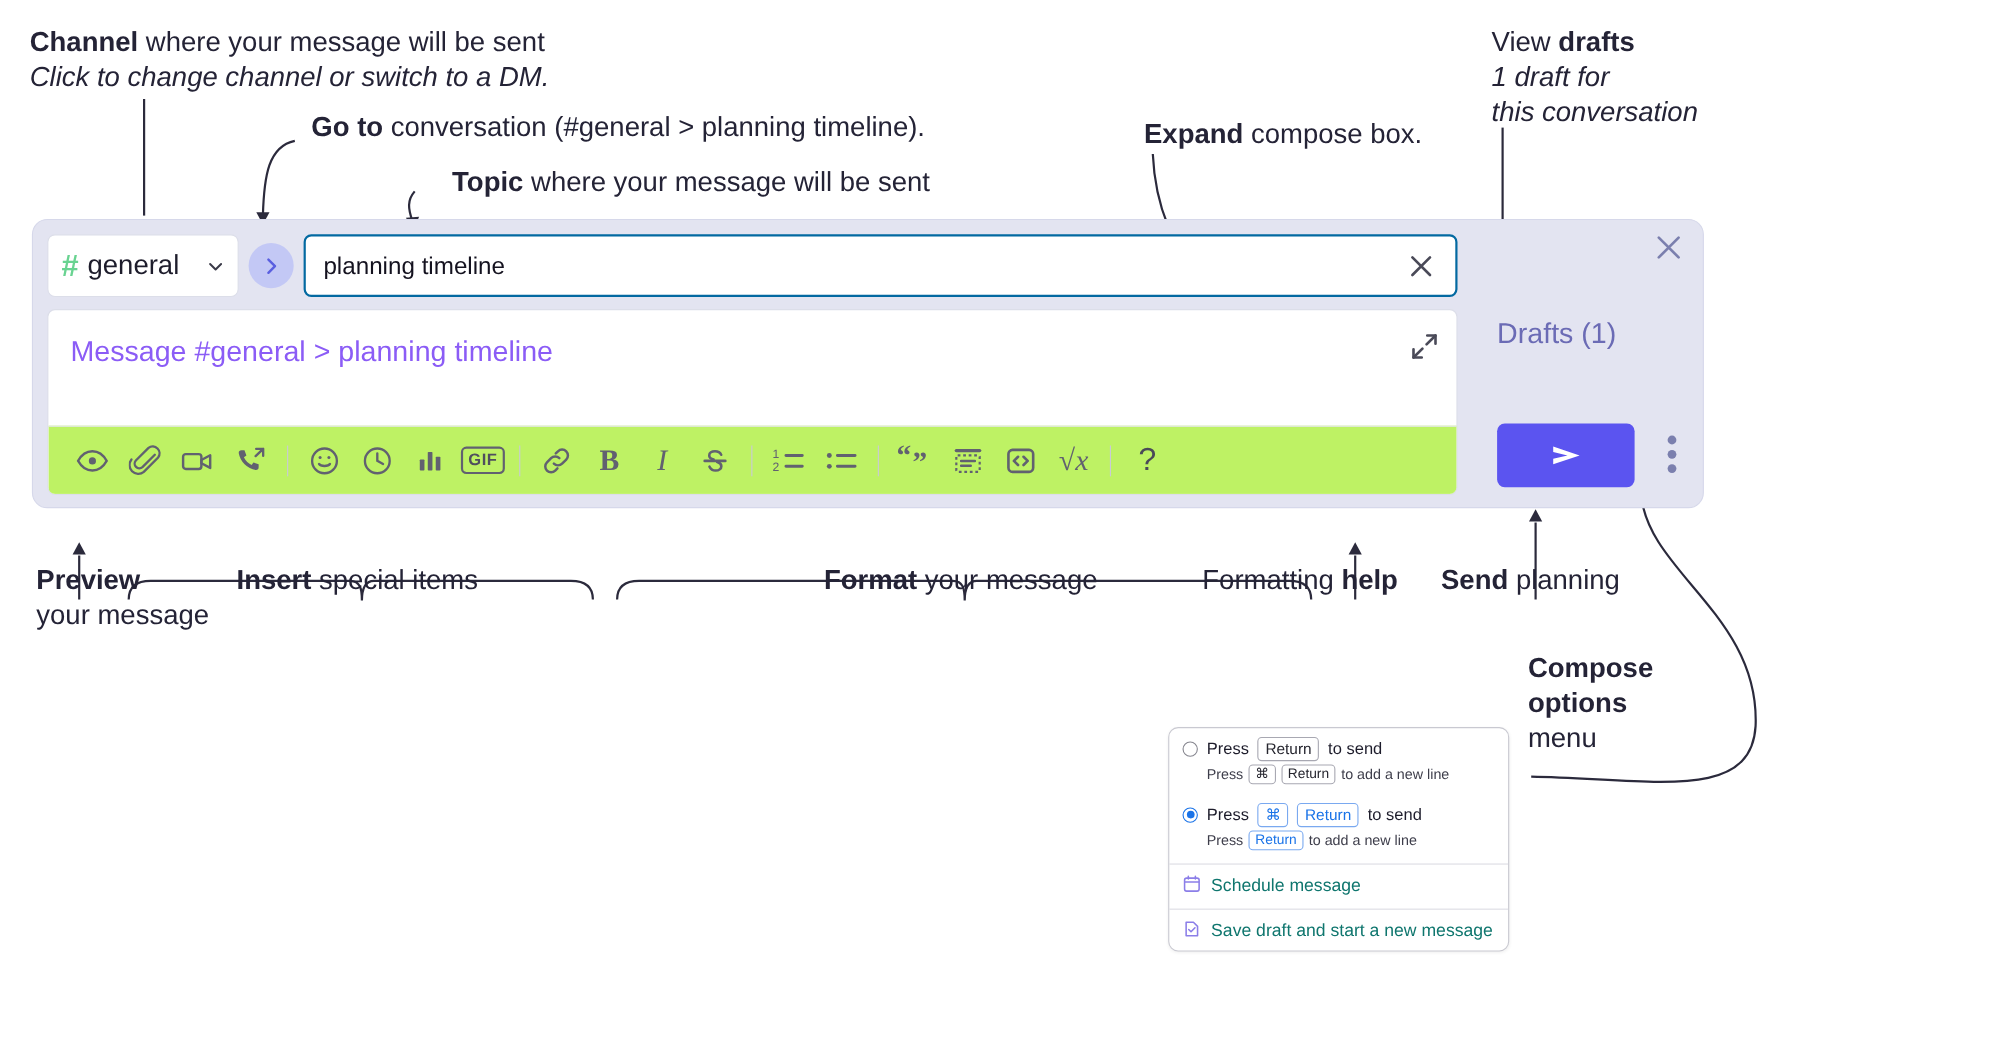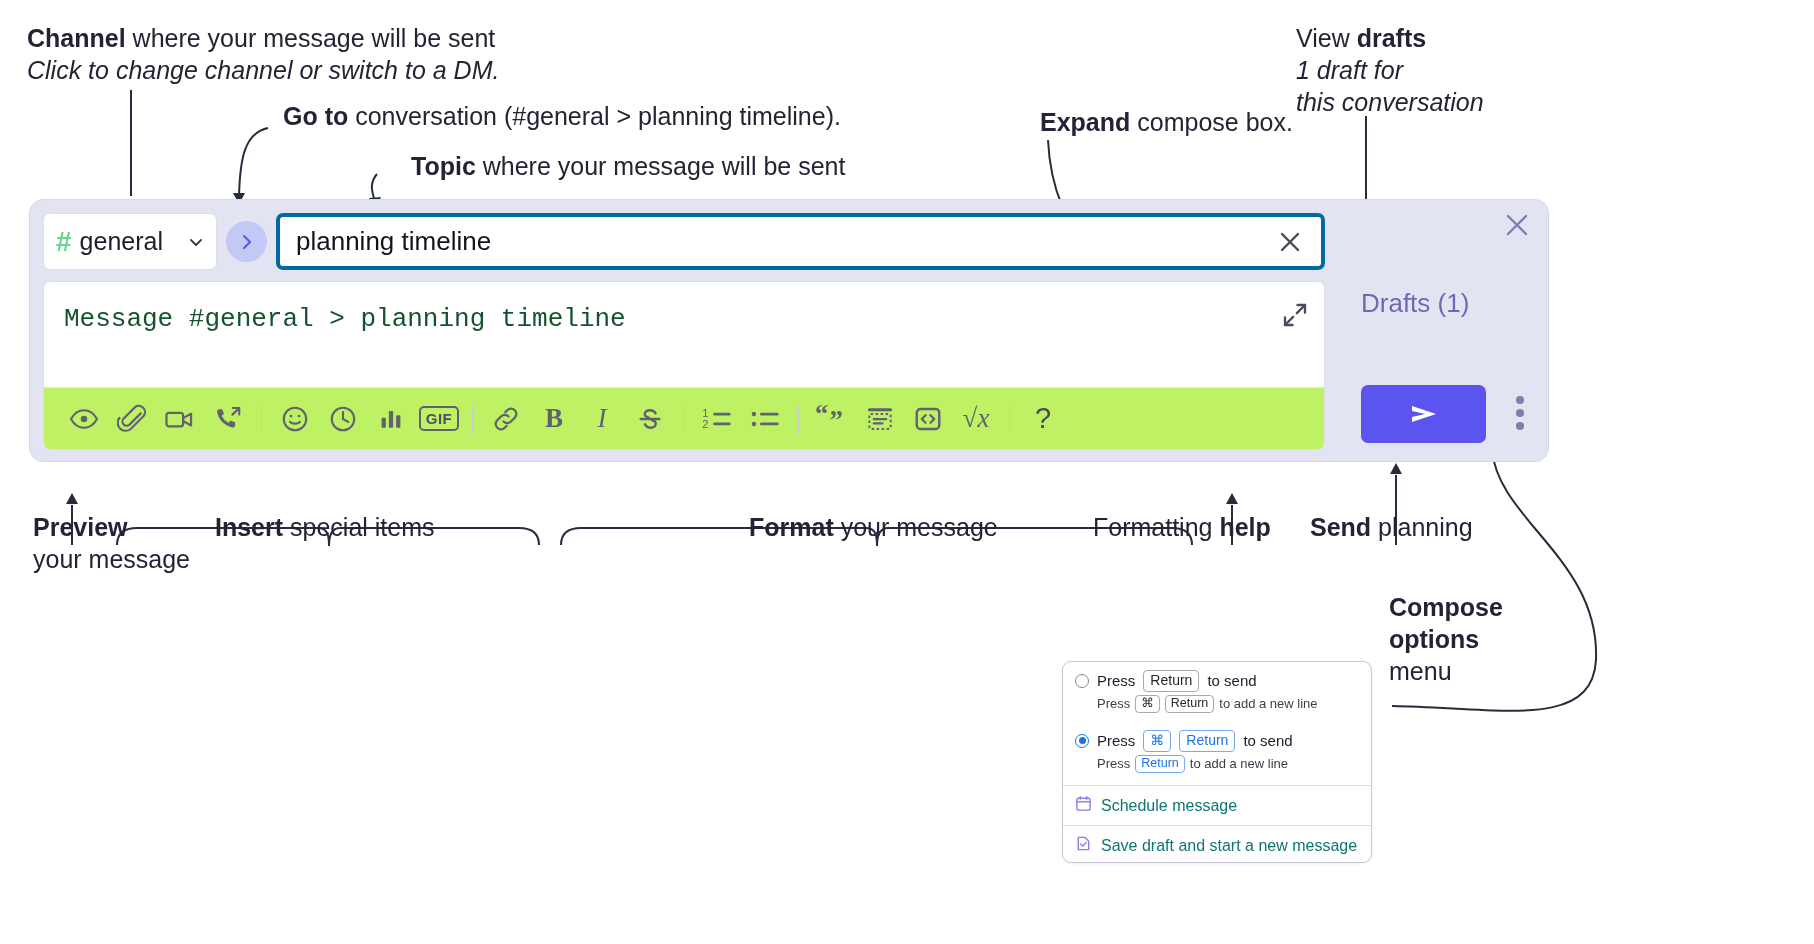--- a/index.html
+++ b/index.html
@@ -42,33 +42,33 @@
   .chan-name { font-size:25px; }
   .chev { margin-left:auto; width:16px; height:16px; }
   .chev svg { display:block; }
 
   .goto-btn {
     width:41px; height:41px; border-radius:50%; background:#c3c8f5;
     margin:0 9px; display:flex; align-items:center; justify-content:center;
     cursor:pointer; flex:0 0 auto;
   }
   .topic-field {
-    flex:1; height:57px; background:#ffffff; border:4px solid #0369a1;
+    flex:1; height:57px; background:#ffffff; border:2px solid #0369a1;
     border-radius:7px; display:flex; align-items:center; padding:0 16px;
-    font-size:26px; color:#14121f; position:relative;
+    font-size:22px; color:#14121f; position:relative;
   }
   .topic-clear { margin-left:auto; width:30px; height:30px; cursor:pointer; }
 
   .msg-area {
     position:absolute; left:0; top:68px; width:1282px; height:169px;
     background:#ffffff; border:1px solid #dcdee9; border-radius:7px;
     overflow:hidden;
   }
   .msg-placeholder {
-    position:absolute; left:20px; top:22px; font-size:26px; color:#14532d;font-family:Liberation Mono, monospace;
+    position:absolute; left:20px; top:22px; font-size:26px; color:#8b5cf6;
   }
   .expand-btn { position:absolute; right:14px; top:18px; width:30px; height:30px; cursor:pointer; }
 
   .toolbar {
     position:absolute; left:0; bottom:0; width:1282px; height:62px;
     border-top:1px solid #e6e7ef; background:#bef264;
     display:flex; align-items:center; padding:0 16px; gap:0;
   }
   .tbtn {
     width:48px; height:44px; display:flex; align-items:center; justify-content:center;
@@ -170,21 +170,21 @@
   </div>
 
   <div class="ann" style="left:411px; top:150px;">
     <div class="l1"><b>Topic</b><span> where your message will be sent</span></div>
   </div>
 
   <div class="ann" style="left:1040px; top:106px;">
     <div class="l1"><b>Expand</b><span> compose box.</span></div>
   </div>
 
-  <div class="ann" style="left:1296px; top:22px;">
+  <div class="ann" style="left:1356px; top:22px;">
     <div class="l1"><span>View </span><b>drafts</b></div>
     <div class="l2">1 draft for</div>
     <div class="l2">this conversation</div>
   </div>
 
   <div class="ann" style="left:33px; top:511px;">
     <div class="l1"><b>Preview</b></div>
     <div class="l1">your message</div>
   </div>
 

